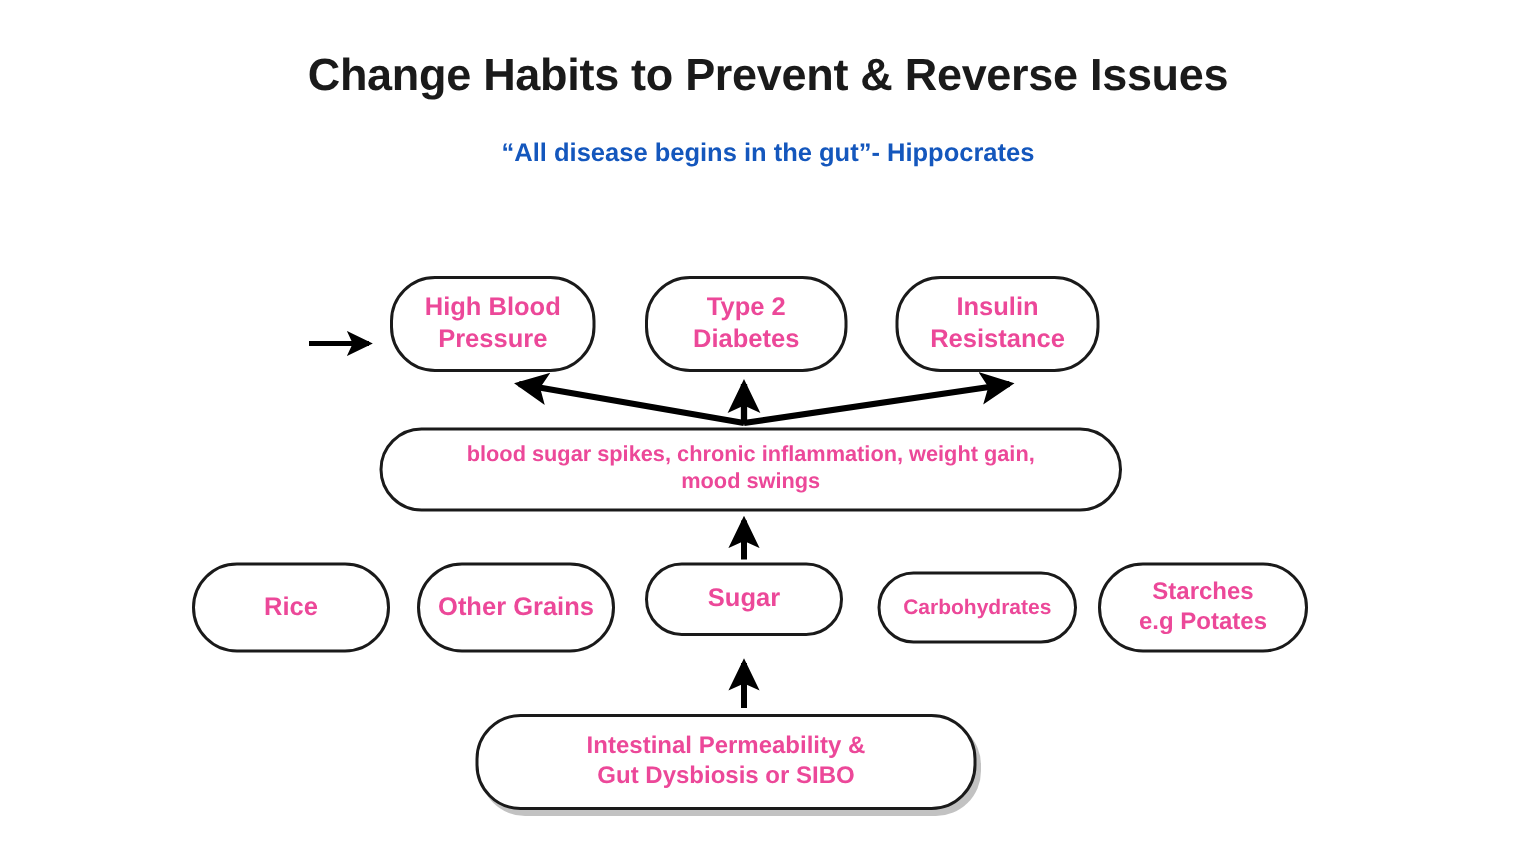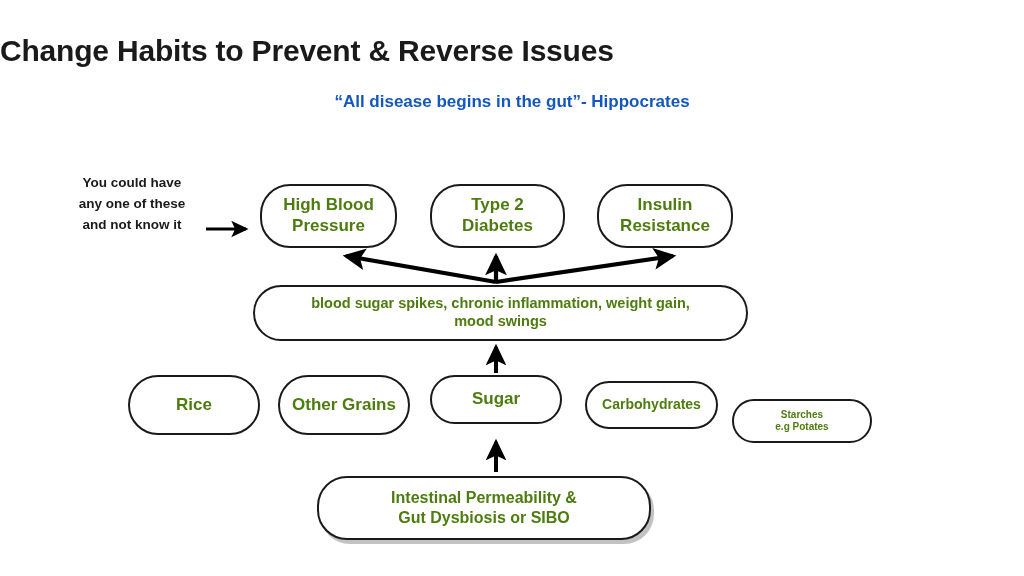--- a/index.html
+++ b/index.html
@@ -22,20 +22,21 @@
     width: 1024px;
     height: 576px;
   }
 
   
   .title {
     position: absolute;
     left: 0;
     top: 34px;
     width: 1024px;
+    text-align: center;
     font-size: 30px;
     font-weight: bold;
     color: #1a1a1a;
     letter-spacing: -0.2px;
   }
   .subtitle {
     position: absolute;
     left: 0;
     top: 92px;
     width: 1024px;
@@ -62,21 +63,21 @@
   .node {
     position: absolute;
     box-sizing: border-box;
     background: #ffffff;
     border: 2.2px solid #1a1a1a;
     border-radius: 30px;
     display: flex;
     align-items: center;
     justify-content: center;
     text-align: center;
-    color: #4d7c0f;
+    color: #ec4899;
     font-weight: bold;
     line-height: 1.22;
     padding: 0 8px;
   }
   .node.shadowed {
     box-shadow: 3px 4px 0 rgba(120,120,120,0.45);
   }
 
   
   #arrows {
@@ -89,25 +90,20 @@
   }
 </style>
 </head>
 <body>
 
 <div id="canvas">
 
   <div class="title">Change Habits to Prevent &amp; Reverse Issues</div>
   <div class="subtitle">“All disease begins in the gut”- Hippocrates</div>
 
-  <div class="annotation">
-    <div>You could have</div>
-    <div>any one of these</div>
-    <div>and not know it</div>
-  </div>
 
   <div class="node" style="left:260px; top:184px; width:137px; height:64px; font-size:17px;">
     <div>
       <div>High Blood</div>
       <div>Pressure</div>
     </div>
   </div>
 
   <div class="node" style="left:430px; top:184px; width:135px; height:64px; font-size:17px;">
     <div>
@@ -139,21 +135,21 @@
   </div>
 
   <div class="node" style="left:430px; top:375px; width:132px; height:49px; font-size:17px;">
     <div>Sugar</div>
   </div>
 
   <div class="node" style="left:585px; top:381px; width:133px; height:48px; font-size:14px;">
     <div>Carbohydrates</div>
   </div>
 
-  <div class="node" style="left:732px; top:375px; width:140px; height:44px; font-size:10px;margin-top:24px;">
+  <div class="node" style="left:732px; top:375px; width:140px; height:60px; font-size:16px;">
     <div>
       <div>Starches</div>
       <div>e.g Potates</div>
     </div>
   </div>
 
   <div class="node shadowed" style="left:317px; top:476px; width:334px; height:64px; font-size:16px; border-radius:30px;">
     <div>
       <div>Intestinal Permeability &amp;</div>
       <div>Gut Dysbiosis or SIBO</div>

